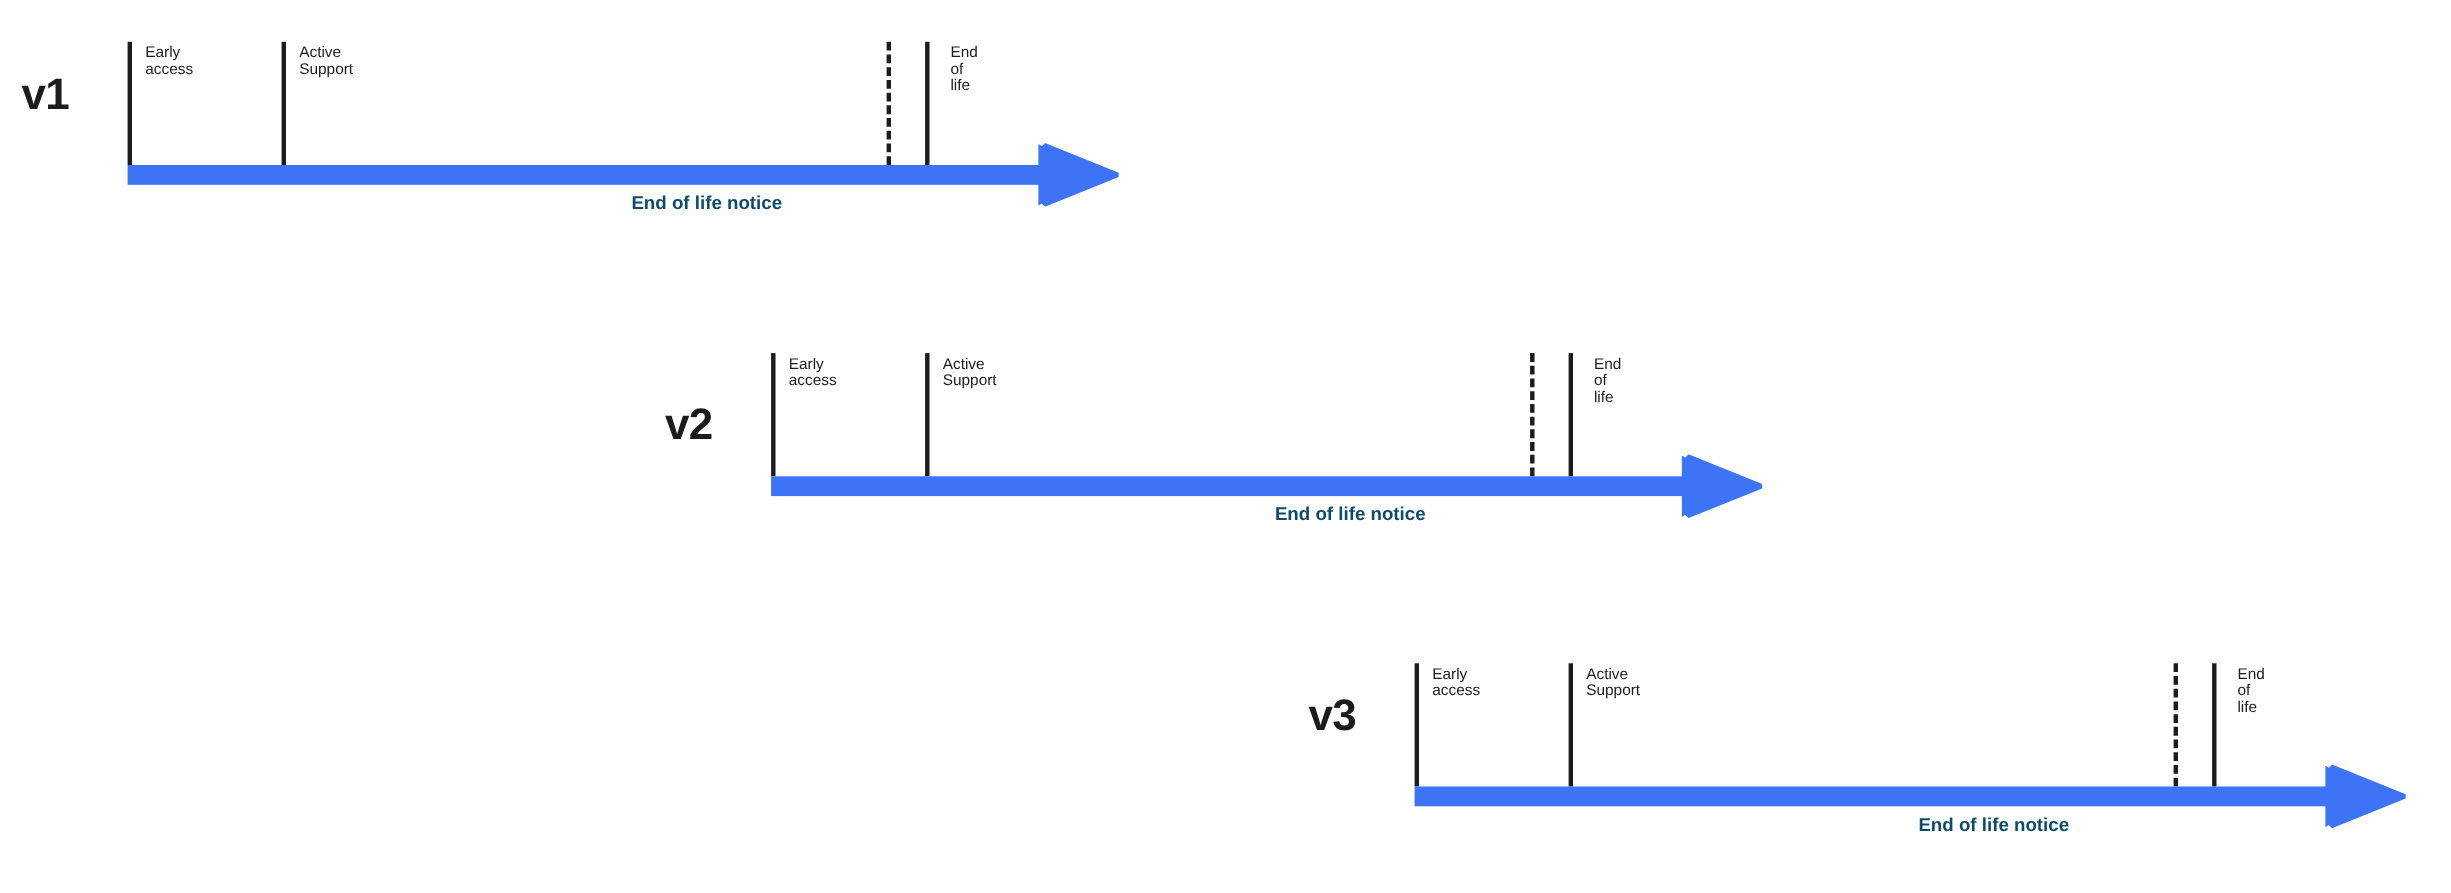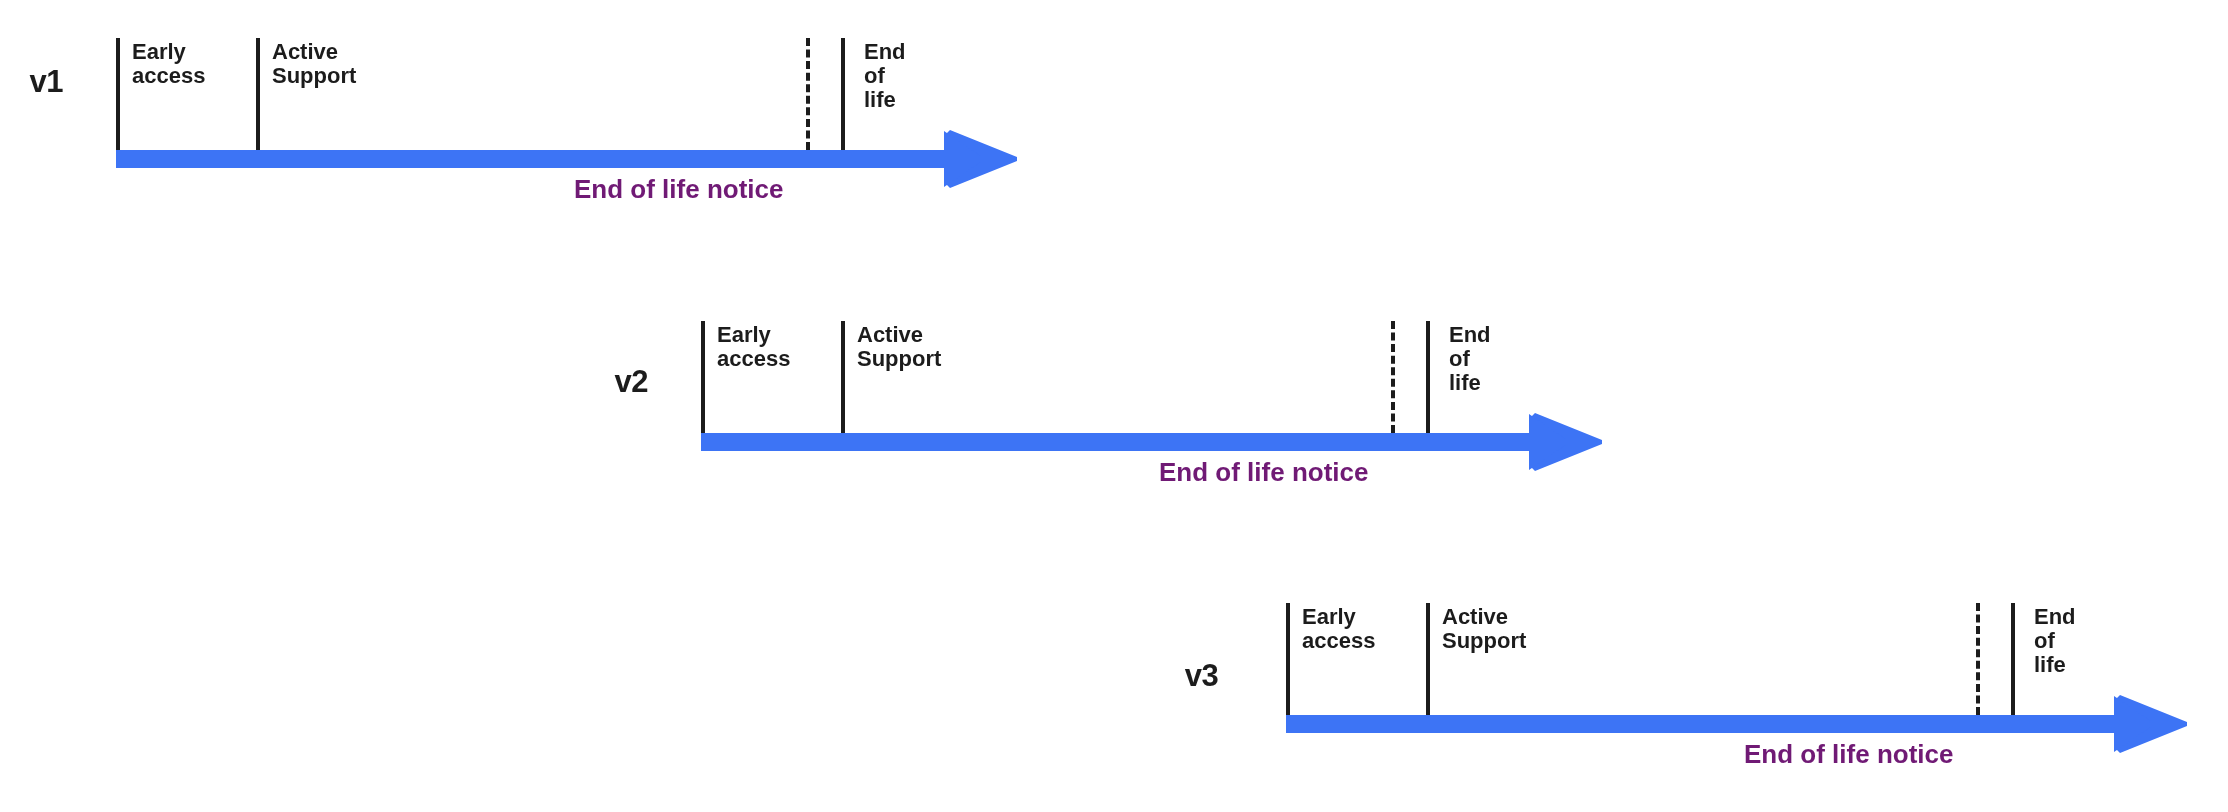--- a/index.html
+++ b/index.html
@@ -25,21 +25,21 @@
   
   .lifecycle-row {
     position: absolute;
     top: 0;
     left: 0;
   }
 
   
   .version-label {
     position: absolute;
-    font-size: 31px;
+    font-size: 40px;
     font-weight: 700;
     color: #1c1c1c;
     letter-spacing: -0.5px;
     line-height: 1;
     white-space: nowrap;
     text-align: right;
   }
 
   
   .tick {
@@ -66,33 +66,33 @@
     position: absolute;
     overflow: visible;
   }
   .arrow-head svg {
     display: block;
   }
 
   
   .phase-label {
     position: absolute;
-    font-size: 22px;
-    font-weight: 700;
+    font-size: 14px;
+    font-weight: 400;
     color: #1c1c1c;
     line-height: 1.08;
     white-space: pre-line;
   }
 
   
   .notice-label {
     position: absolute;
-    font-size: 26px;
+    font-size: 17px;
     font-weight: 700;
-    color: #701a75;
+    color: #0c4a6e;
     line-height: 1;
     white-space: nowrap;
   }
 </style>
 </head>
 <body>
 
 <div id="diagram">
 
   <div class="lifecycle-row">
@@ -154,21 +154,21 @@
         <path d="M8 4 L8 54 L44 31 L44 27 Z" fill="#3d74f5"></path>
         <path d="M6 1 L44 27 L44 31 L6 57 L6 1 Z" fill="#3d74f5"></path>
       </svg>
     </div>
 
     <div class="notice-label" style="left:1159px; top:459px;">End of life notice</div>
   </div>
 
   <div class="lifecycle-row">
 
-    <div class="version-label" style="left:1170px; top:660px; width:63px;text-align:center;">v3</div>
+    <div class="version-label" style="left:1170px; top:631px; width:63px;">v3</div>
 
     <div class="tick" style="left:1286px; top:603px; height:112px;"></div>
 
     <div class="phase-label" style="left:1302px; top:605px; width:110px;">Early
 access</div>
 
     <div class="tick" style="left:1426px; top:603px; height:112px;"></div>
 
     <div class="phase-label" style="left:1442px; top:605px;">Active Support</div>
 

